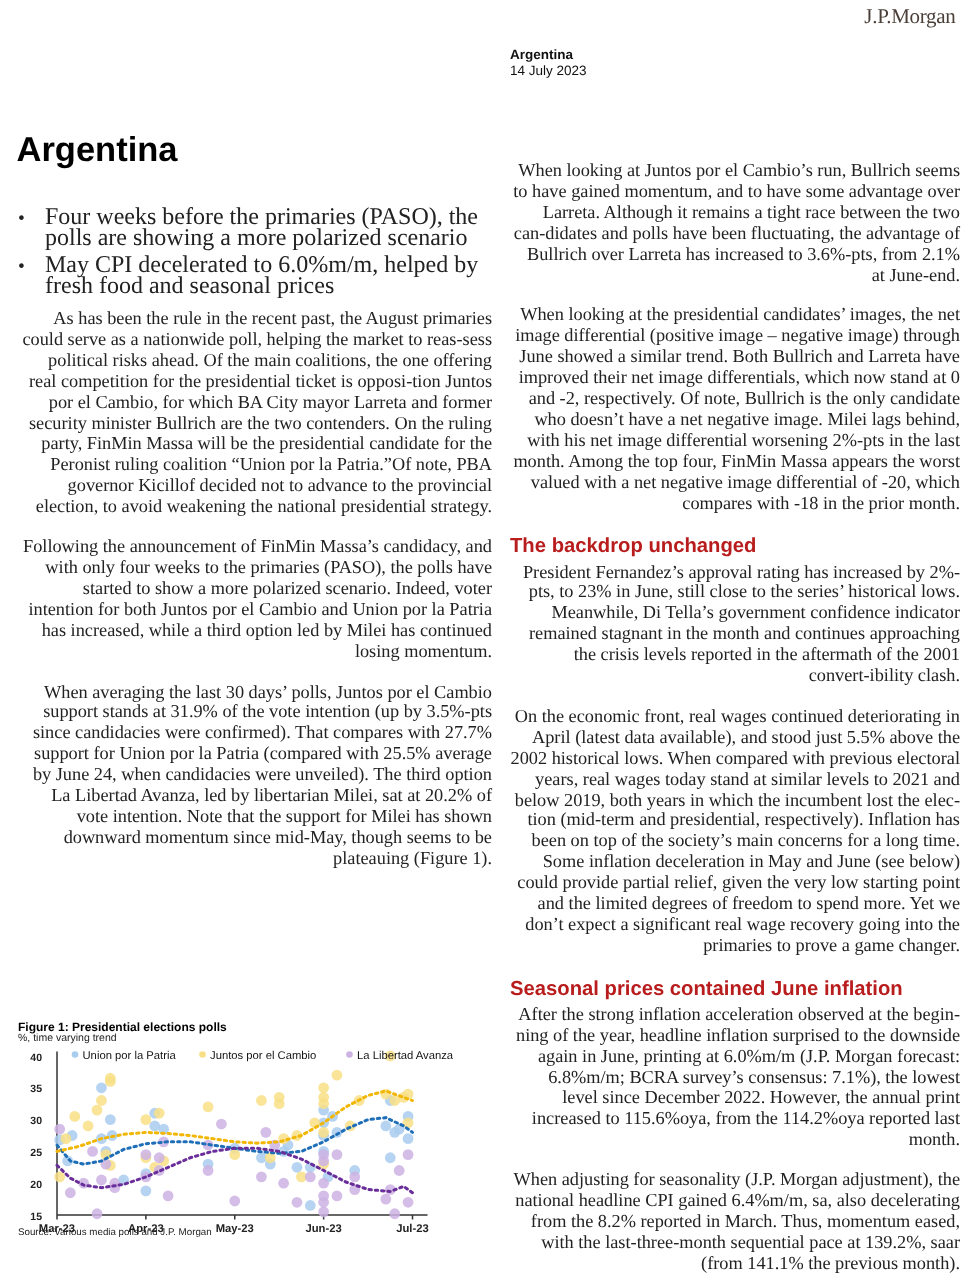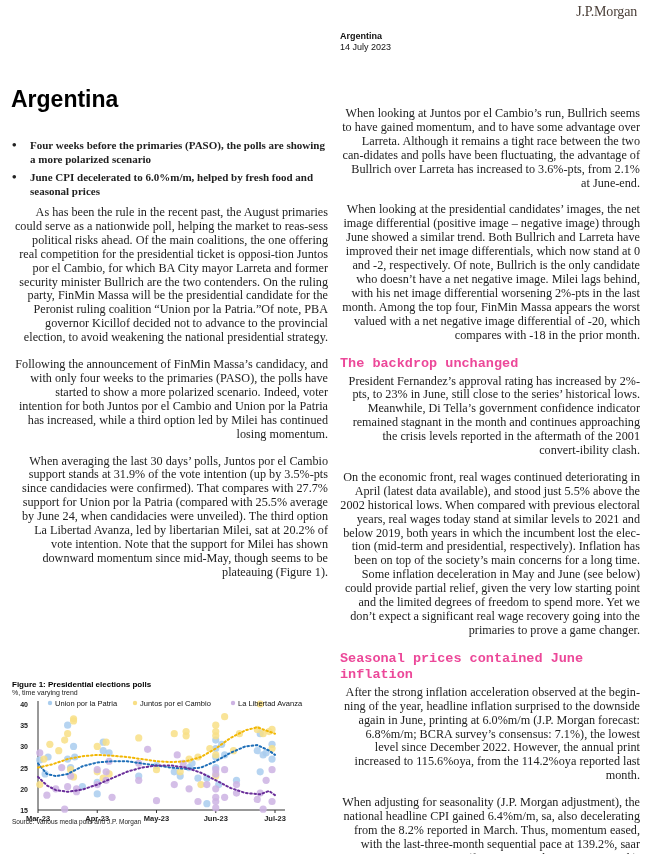--- a/index.html
+++ b/index.html
@@ -5,24 +5,24 @@
   * { box-sizing: border-box; margin: 0; padding: 0; }
   html, body { width: 649px; height: 854px; background: #ffffff; overflow: hidden; }
   body { position: relative; font-family: "Liberation Serif", serif; color: #1a1a1a; }
   .logo { position: absolute; right: 12px; top: 4px; font-family: "Liberation Serif", serif; font-size: 14px; color: #4a3f38; letter-spacing: -0.2px; }
   .header-meta { position: absolute; left: 340px; top: 31px; font-family: "Liberation Sans", sans-serif; font-size: 9px; line-height: 11px; color: #111; }
   .header-meta .region { font-weight: bold; }
   .page-title { position: absolute; left: 11px; top: 86px; font-family: "Liberation Sans", sans-serif; font-weight: bold; font-size: 23px; color: #000; }
   .col-left { position: absolute; left: 12px; top: 138px; width: 316px; }
   .col-right { position: absolute; left: 340px; top: 107px; width: 300px; }
   .bullets { list-style: none; margin-left: 0; }
-  .bullets li { position: relative; padding-left: 18px; font-weight: bold; font-size: 11px; line-height: 14px; margin-bottom: 4px; color: #222; }
+  .bullets li { position: relative; padding-left: 18px; font-weight: normal; font-size: 16px; line-height: 14px; margin-bottom: 4px; color: #222; }
   .bullets li::before { content: "\2022"; position: absolute; left: 0; top: 0; font-size: 13px; }
   p.body { font-size: 12.2px; line-height: 13.9px; color: #222; margin-bottom: 13px; text-align: right; }
-  h2.section { font-family: Liberation Mono, monospace; font-weight: bold; font-size: 13.5px; line-height: 16px; margin: 2px 0 3px 0; color: #ec4899; }
+  h2.section { font-family: Liberation Sans, sans-serif; font-weight: bold; font-size: 13.5px; line-height: 16px; margin: 2px 0 3px 0; color: #b91c1c; }
   .figure { position: absolute; left: 12px; top: 680px; width: 300px; height: 150px; }
   .fig-title { font-family: "Liberation Sans", sans-serif; font-size: 8px; font-weight: bold; line-height: 9px; color: #000; }
   .fig-sub { font-family: "Liberation Sans", sans-serif; font-size: 7px; line-height: 8px; color: #222; }
   .fig-source { position: absolute; left: 12px; top: 818px; font-family: "Liberation Sans", sans-serif; font-size: 6.5px; color: #222; }
   svg text { font-family: "Liberation Sans", sans-serif; }
 </style>
 </head>
 <body>
 
 <div class="logo">J.P.Morgan</div>
@@ -30,21 +30,21 @@
 <div class="header-meta">
   <div class="region">Argentina</div>
   <div>14 July 2023</div>
 </div>
 
 <h1 class="page-title">Argentina</h1>
 
 <div class="col-left">
   <ul class="bullets">
     <li>Four weeks before the primaries (PASO), the polls are showing a more polarized scenario</li>
-    <li>June CPI decelerated to 6.0%m/m, helped by fresh food and seasonal prices</li>
+    <li>May CPI decelerated to 6.0%m/m, helped by fresh food and seasonal prices</li>
   </ul>
   <p class="body" style="margin-top:8px">As has been the rule in the recent past, the August primaries could serve as a nationwide poll, helping the market to reas-sess political risks ahead. Of the main coalitions, the one offering real competition for the presidential ticket is opposi-tion Juntos por el Cambio, for which BA City mayor Larreta and former security minister Bullrich are the two contenders. On the ruling party, FinMin Massa will be the presidential candidate for the Peronist ruling coalition “Union por la Patria.”Of note, PBA governor Kicillof decided not to advance to the provincial election, to avoid weakening the national presidential strategy.</p>
   <p class="body">Following the announcement of FinMin Massa’s candidacy, and with only four weeks to the primaries (PASO), the polls have started to show a more polarized scenario. Indeed, voter intention for both Juntos por el Cambio and Union por la Patria has increased, while a third option led by Milei has continued losing momentum.</p>
   <p class="body">When averaging the last 30 days’ polls, Juntos por el Cambio support stands at 31.9% of the vote intention (up by 3.5%-pts since candidacies were confirmed). That compares with 27.7% support for Union por la Patria (compared with 25.5% average by June 24, when candidacies were unveiled). The third option La Libertad Avanza, led by libertarian Milei, sat at 20.2% of vote intention. Note that the support for Milei has shown downward momentum since mid-May, though seems to be plateauing (Figure 1).</p>
 </div>
 
 <div class="figure">
   <div class="fig-title">Figure 1: Presidential elections polls</div>
   <div class="fig-sub">%, time varying trend</div>
   <svg id="chart" width="300" height="140" viewBox="0 0 300 140" style="position:absolute;left:-12px;top:17px;overflow:visible">

